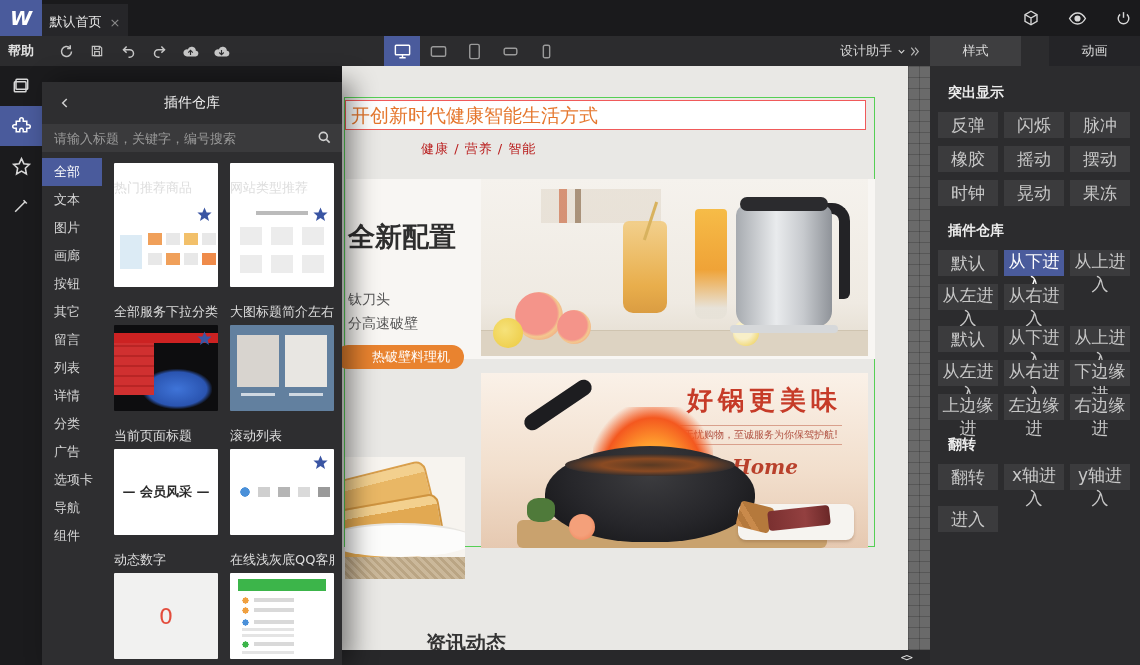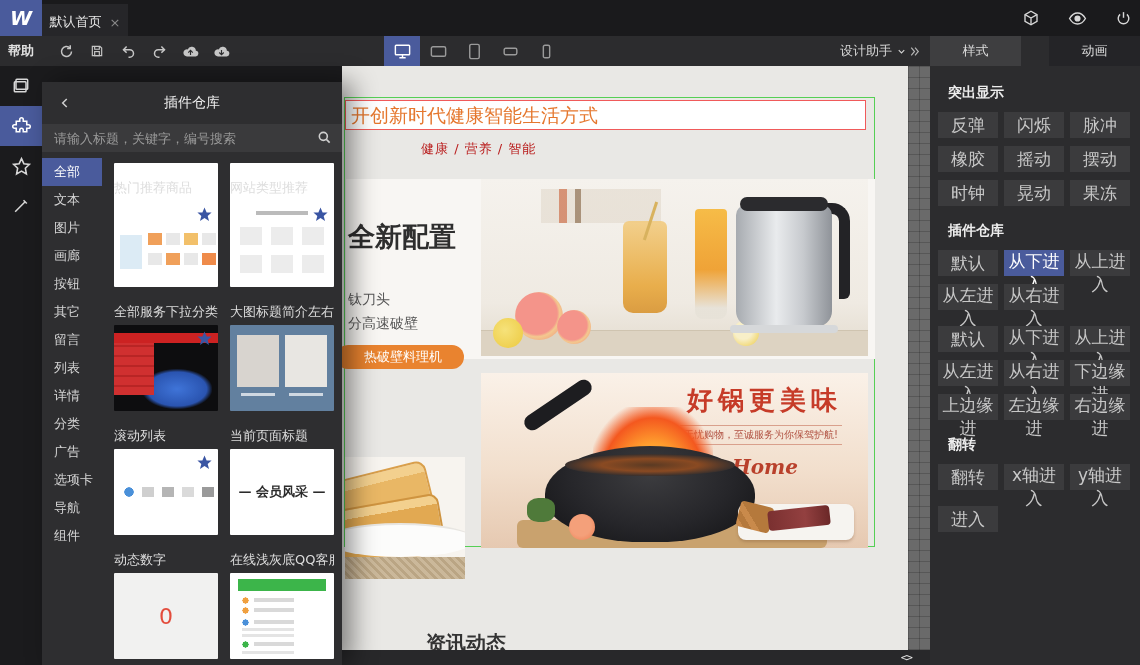--- a/index.html
+++ b/index.html
@@ -47,21 +47,21 @@
   .title-box { position:absolute; left:0px; top:2px; width:521px; height:30px; background:#fff;
                border:1px solid #f05a5a; color:#e5772e; font-size:19px; line-height:28px; padding-left:5px;
                white-space:nowrap; overflow:hidden; }
   .subtitle { position:absolute; left:76px; top:42px; color:#b91c1c; font-size:13px; letter-spacing:1px; }
 
   .hero { position:absolute; left:1px; top:81px; width:529px; height:180px; background:#f8f6f3; }
   .hero-heading { position:absolute; left:2px; top:40px; color:#2e2e2e; font-size:27px; font-weight:bold; white-space:nowrap; }
   .hero-f1 { position:absolute; left:2px; top:112px; color:#565656; font-size:14px; white-space:nowrap; }
   .hero-f2 { position:absolute; left:2px; top:136px; color:#565656; font-size:14px; white-space:nowrap; }
   .hero-btn { position:absolute; left:-10px; top:166px; width:128px; height:24px; background:#e9832f; color:#fff;
-              font-size:13px; border:none; border-radius:12px; text-align:right; padding-right:22px; white-space:nowrap; }
+              font-size:13px; border:none; border-radius:12px; text-align:right; padding-right:14px; white-space:nowrap; }
 
   .photo-kettle { position:absolute; left:136px; top:81px; width:387px; height:177px; overflow:hidden;
                   background:linear-gradient(180deg,#f5f2ed 0%,#efeae2 70%,#e2dacd 100%); }
   .pk-shelf { position:absolute; left:60px; top:10px; width:120px; height:34px;
               background:linear-gradient(90deg,#e4dcd0 0 18px,#c96a43 18px 26px,#e4dcd0 26px 34px,#8a6a4a 34px 40px,#e4dcd0 40px); opacity:.7; }
   .pk-table { position:absolute; left:0; bottom:0; width:100%; height:26px; background:#ddd3c2;
               border-top:1px solid #cfc4b0; }
   .pk-pitcher { position:absolute; left:142px; top:42px; width:44px; height:92px; border-radius:6px 6px 10px 10px;
                 background:linear-gradient(180deg,#f2cd84,#e8a93f 70%,#d99634); opacity:.92; }
   .pk-straw { position:absolute; left:168px; top:22px; width:3px; height:40px; background:#d8b25e; transform:rotate(18deg); }
@@ -519,34 +519,34 @@
 
           <div class="plug-item">
             <div class="plug-label">大图标题简介左右切...</div>
             <div class="plug-thumb thumb-photos">
               <span class="plug-preview"></span>
 
             </div>
           </div>
 
           <div class="plug-item">
+            <div class="plug-label">当前页面标题</div>
+            <div class="plug-thumb thumb-pagetitle">
+              <span class="plug-preview">— 会员风采 —</span>
+
+            </div>
+          </div>
+
+          <div class="plug-item">
             <div class="plug-label">滚动列表</div>
             <div class="plug-thumb thumb-logos">
               <span class="plug-preview"></span>
               <svg class="plug-star visible" viewBox="0 0 24 24">
                 <polygon points="12,2 15,9 22,9.3 16.5,14 18.4,21 12,17 5.6,21 7.5,14 2,9.3 9,9" fill="#3a55a3"></polygon>
               </svg>
-            </div>
-          </div>
-
-          <div class="plug-item">
-            <div class="plug-label">当前页面标题</div>
-            <div class="plug-thumb thumb-pagetitle">
-              <span class="plug-preview">— 会员风采 —</span>
-
             </div>
           </div>
 
           <div class="plug-item">
             <div class="plug-label">动态数字</div>
             <div class="plug-thumb thumb-number">
               <span class="plug-preview">0</span>
 
             </div>
           </div>

